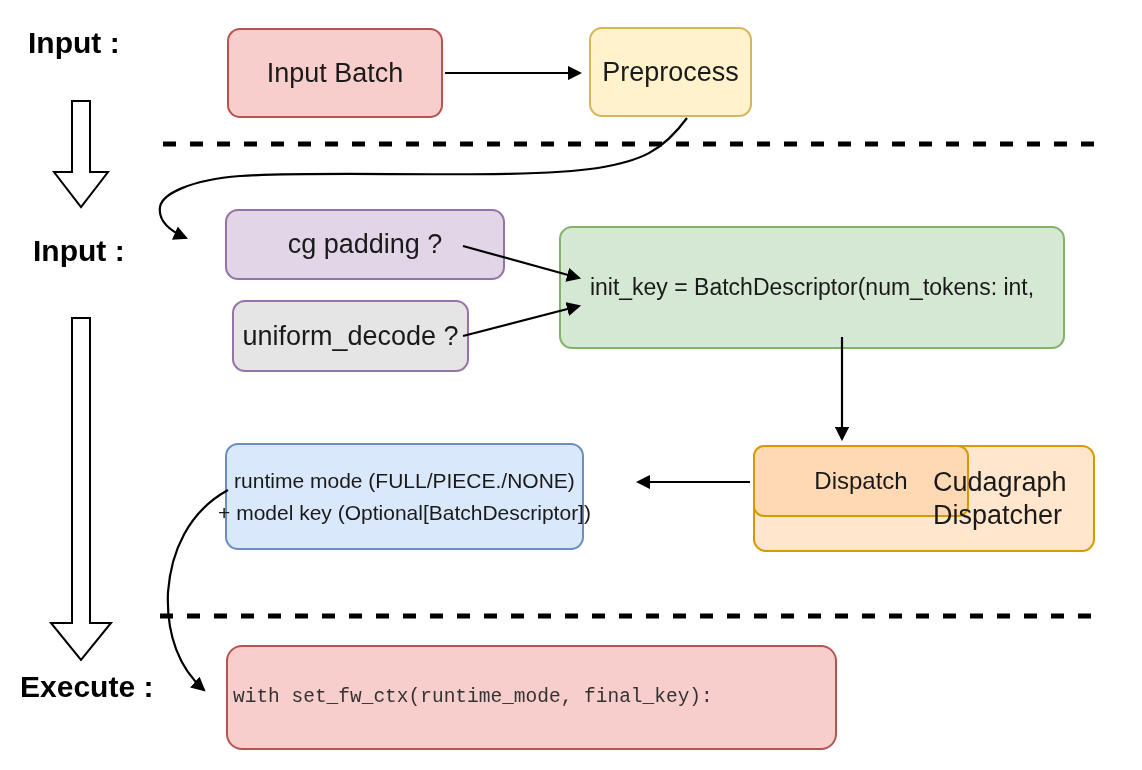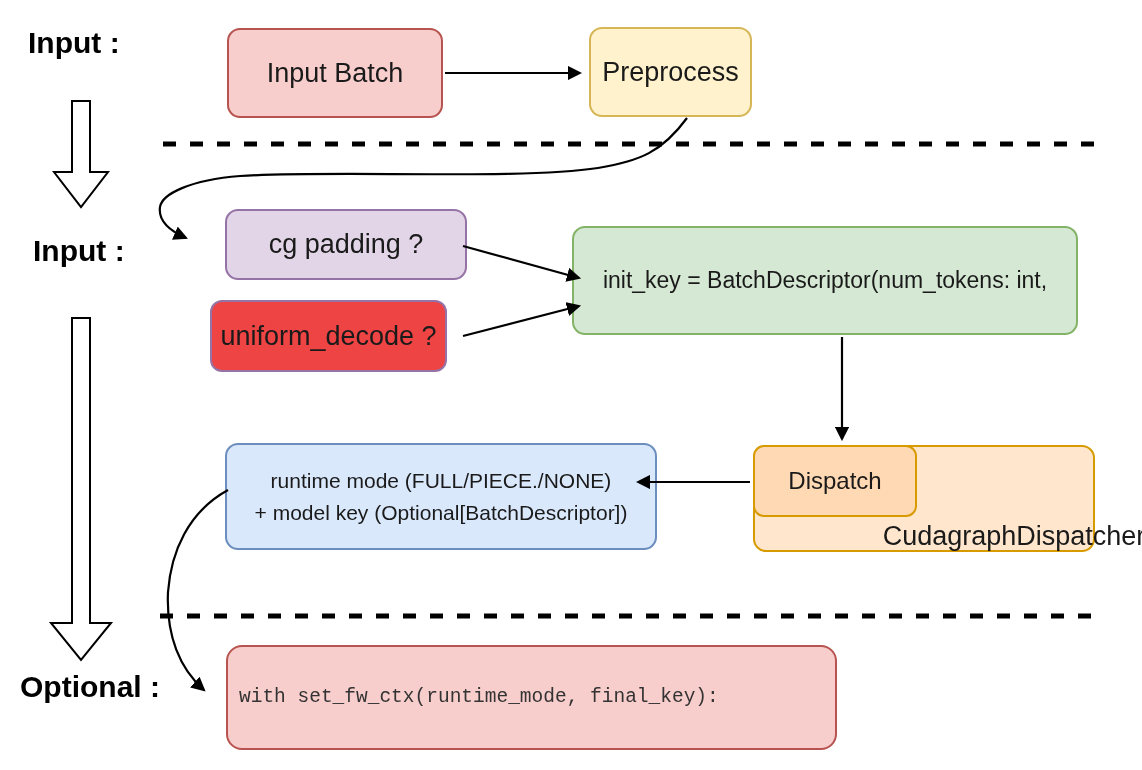--- a/index.html
+++ b/index.html
@@ -29,53 +29,53 @@
     display:flex;
     flex-direction:column;
     align-items:center;
     justify-content:center;
     text-align:center;
     color:#1a1a1a;
     white-space:nowrap;
   }
   #box-input-batch{left:227px;top:28px;width:216px;height:90px;background:#f8cecc;border-color:#b85450;font-size:27px;}
   #box-preprocess{left:589px;top:27px;width:163px;height:90px;background:#fff2cc;border-color:#d6b656;font-size:27px;}
-  #box-cg-padding{left:225px;top:209px;width:242px;height:71px;background:#e1d5e7;border-color:#9673a6;font-size:27px;}
-  #box-uniform-decode{left:210px;top:300px;width:237px;height:72px;background:#ef4444;border-color:#9673a6;font-size:27px;border-radius:12px;}
-  #box-init-key{left:572px;top:226px;width:506px;height:109px;background:#d5e8d4;border-color:#82b366;font-size:23px;line-height:1.45;}
+  #box-cg-padding{left:225px;top:209px;width:280px;height:71px;background:#e1d5e7;border-color:#9673a6;font-size:27px;}
+  #box-uniform-decode{left:232px;top:300px;width:237px;height:72px;background:#e5e5e5;border-color:#9673a6;font-size:27px;}
+  #box-init-key{left:559px;top:226px;width:506px;height:123px;background:#d5e8d4;border-color:#82b366;font-size:23px;line-height:1.45;}
   #box-cudagraph{left:753px;top:445px;width:342px;height:107px;background:#ffe6cc;border-color:#d79b00;}
-  #box-dispatch{left:753px;top:445px;width:164px;height:72px;background:#ffd9b3;border-color:#d79b00;font-size:24px;border-radius:11px;}
+  #box-dispatch{left:753px;top:445px;width:216px;height:72px;background:#ffd9b3;border-color:#d79b00;font-size:24px;border-radius:11px;}
   #label-cudagraph{
     position:absolute;left:933px;top:445px;width:162px;height:107px;
-    display:flex;flex-direction:row;align-items:flex-end;justify-content:center;
+    display:flex;flex-direction:column;align-items:flex-start;justify-content:center;
     font-size:27px;line-height:1.2;color:#1a1a1a;text-align:center;
   }
-  #box-runtime{left:225px;top:443px;width:432px;height:107px;background:#dae8fc;border-color:#6c8ebf;font-size:21px;line-height:1.5;}
+  #box-runtime{left:225px;top:443px;width:359px;height:107px;background:#dae8fc;border-color:#6c8ebf;font-size:21px;line-height:1.5;}
   #box-execute-code{
     left:226px;top:645px;width:611px;height:105px;
     background:#f8cecc;border-color:#b85450;border-radius:16px;
     font-family:"Liberation Mono", monospace;
     font-size:19.5px;line-height:1.6;color:#333;
     align-items:flex-start;text-align:left;
-    padding-left:11px;
+    padding-left:5px;
   }
   .code-line{white-space:pre;}
   #arrow-layer{
     position:absolute;left:0;top:0;width:1142px;height:770px;
     pointer-events:none;
   }
 </style>
 </head>
 <body>
 
 <div id="canvas">
 
   <div class="stage-label" id="label-input">Input :</div>
   <div class="stage-label" id="label-plan">Input :</div>
-  <div class="stage-label" id="label-execute">Optional :</div>
+  <div class="stage-label" id="label-execute">Execute :</div>
 
   <div class="box" id="box-input-batch">
     <span>Input Batch</span>
   </div>
 
   <div class="box" id="box-preprocess">
     <span>Preprocess</span>
   </div>
 
   <div class="box" id="box-cg-padding">

